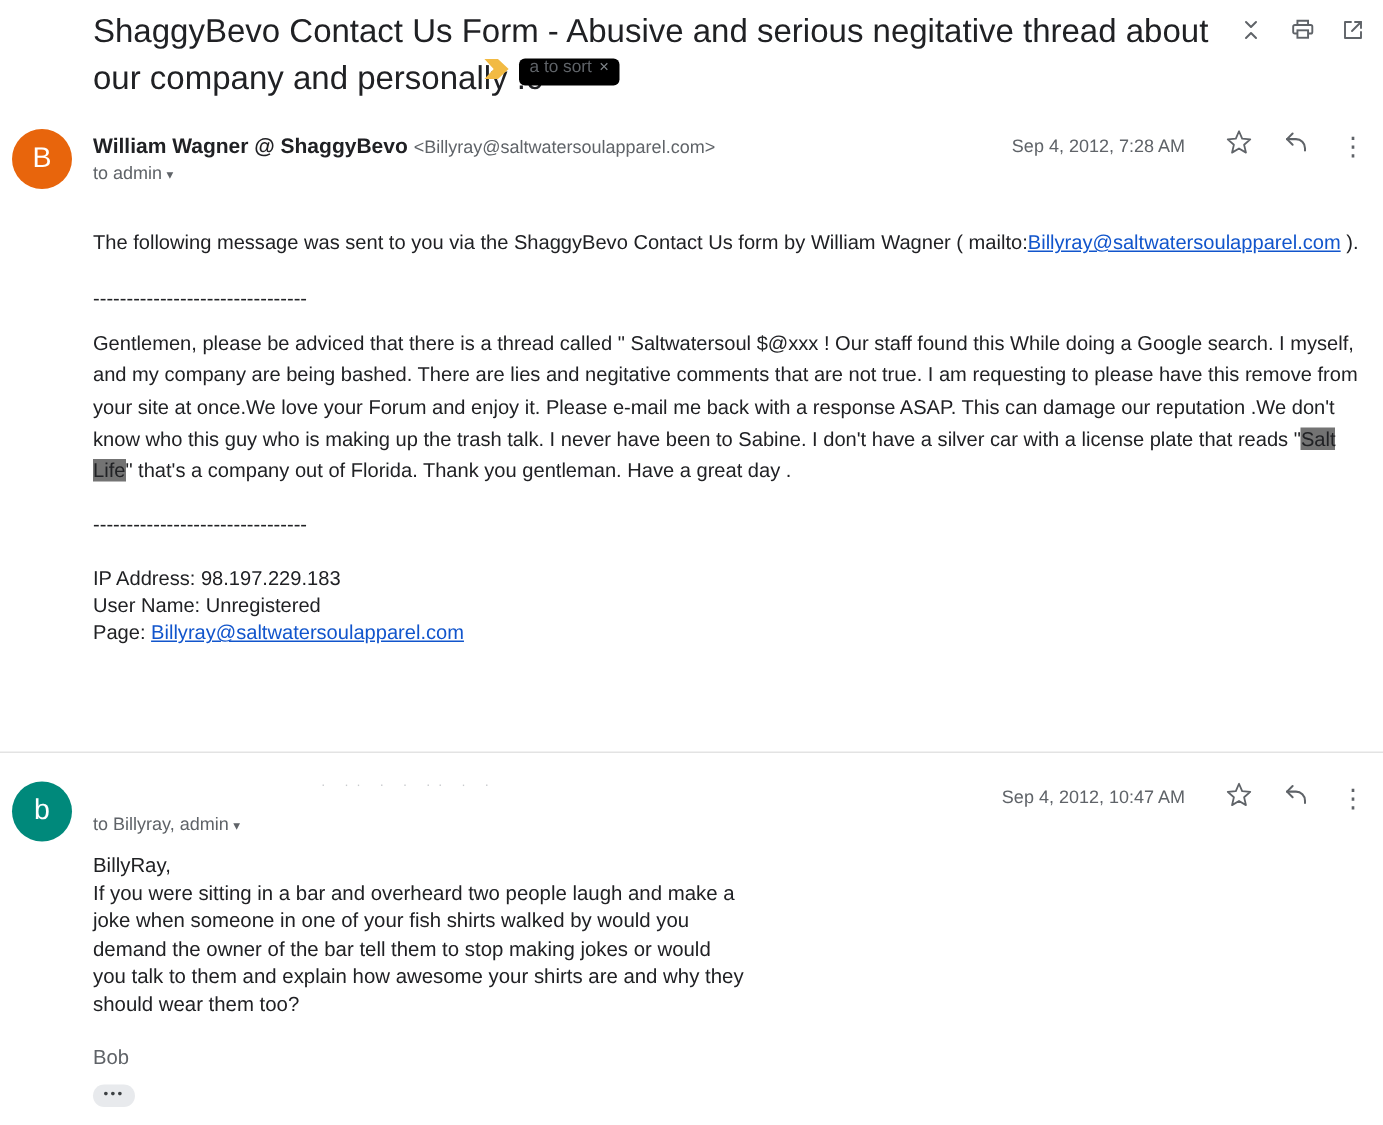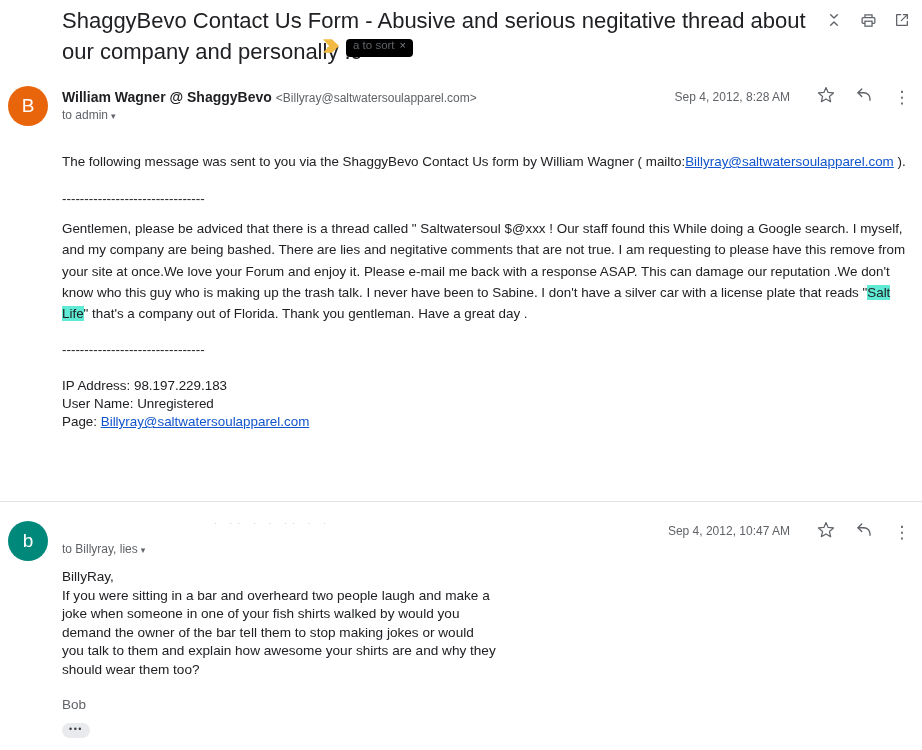--- a/index.html
+++ b/index.html
@@ -32,21 +32,21 @@
   .to-line { font-size:12px; color:#5f6368; cursor:pointer; }
   .to-line .chev { font-size:9px; margin-left:3px; }
   .date { font-size:12px; color:#5f6368; white-space:nowrap; }
   .icon-btn { width:26px; height:26px; display:flex; align-items:center; justify-content:center; cursor:pointer; }
   .more-dots { font-size:17px; color:#5f6368; line-height:1; }
 
   
   .body1 { left:62px; top:151px; width:846px; font-size:13.4px; line-height:21.4px; color:#202124; }
   .dashes { margin-top:16px; color:#202124; }
   .para { margin-top:7px; }
-  .hl { background:#5eead4; }
+  .hl { background:#737373; }
   .info { margin-top:17px; line-height:18px; }
 
   .divider { left:0; top:501px; width:922px; height:1px; background:#e3e3e3; }
 
   
   .redacted { left:214px; top:518px; width:140px; font-size:9px; color:#c9cbce; letter-spacing:5px; }
   .body2 { left:62px; top:568px; width:470px; font-size:13.6px; line-height:18.6px; color:#202124; white-space:pre-line; }
   .sig { left:62px; top:697px; font-size:13.5px; color:#5f6368; }
   .trim-pill {
     left:62px; top:723px; background:#e8eaed; border-radius:8px; padding:2px 7px 5px 7px;
@@ -100,21 +100,21 @@
 
   <div class="abs avatar m1" style="left:8px; top:86px;">
     <span>B</span>
   </div>
   <div class="abs sender-line" style="left:62px; top:89px;">
     <span class="sender-name">William Wagner @ ShaggyBevo</span><span class="sender-email">&lt;Billyray@saltwatersoulapparel.com&gt;</span>
   </div>
   <div class="abs to-line" style="left:62px; top:108px;">
     <span>to admin</span><span class="chev">▾</span>
   </div>
-  <div class="abs date" style="right:132px; top:90px;">Sep 4, 2012, 8:28 AM</div>
+  <div class="abs date" style="right:132px; top:90px;">Sep 4, 2012, 7:28 AM</div>
   <div class="abs icon-btn" style="left:813px; top:84px;">
     <span>
       <svg width="18" height="18" viewBox="0 0 24 24" fill="none" stroke="#5f6368" stroke-width="1.6" stroke-linejoin="round">
         <path d="M12 17.27L18.18 21l-1.64-7.03L22 9.24l-7.19-.61L12 2 9.19 8.63 2 9.24l5.46 4.73L5.82 21z"></path>
       </svg>
     </span>
   </div>
   <div class="abs icon-btn" style="left:851px; top:84px;">
     <span>
       <svg width="18" height="18" viewBox="0 0 24 24" fill="none" stroke="#5f6368" stroke-width="1.8" stroke-linecap="round" stroke-linejoin="round">
@@ -139,21 +139,21 @@
     </div>
   </div>
 
   <div class="abs divider"></div>
 
   <div class="abs avatar m2" style="left:8px; top:521px;">
     <span>b</span>
   </div>
   <div class="abs redacted">· ·· · · ·· · ·</div>
   <div class="abs to-line" style="left:62px; top:542px;">
-    <span>to Billyray, lies</span><span class="chev">▾</span>
+    <span>to Billyray, admin</span><span class="chev">▾</span>
   </div>
   <div class="abs date" style="right:132px; top:524px;text-align:center;">Sep 4, 2012, 10:47 AM</div>
   <div class="abs icon-btn" style="left:813px; top:519px;">
     <span>
       <svg width="18" height="18" viewBox="0 0 24 24" fill="none" stroke="#5f6368" stroke-width="1.6" stroke-linejoin="round">
         <path d="M12 17.27L18.18 21l-1.64-7.03L22 9.24l-7.19-.61L12 2 9.19 8.63 2 9.24l5.46 4.73L5.82 21z"></path>
       </svg>
     </span>
   </div>
   <div class="abs icon-btn" style="left:851px; top:519px;">

